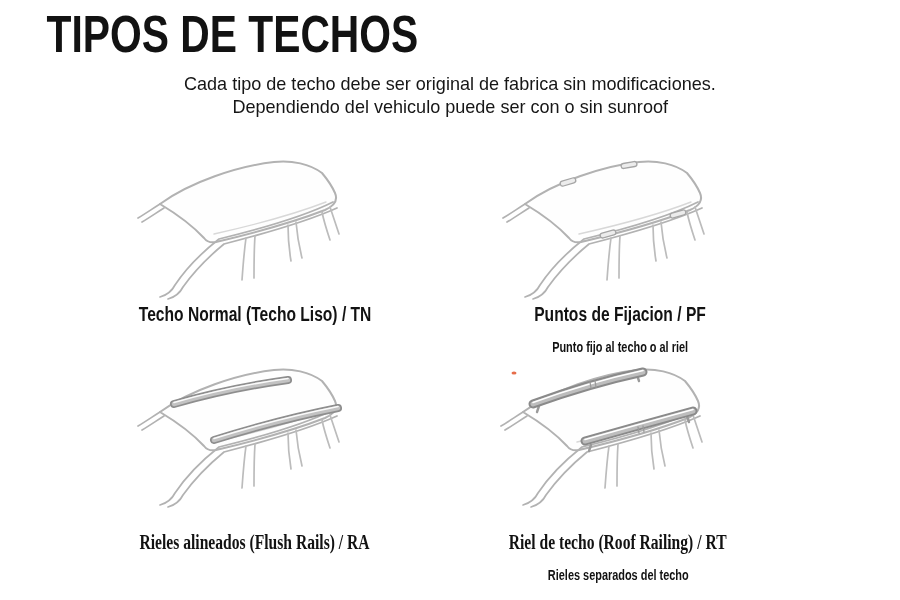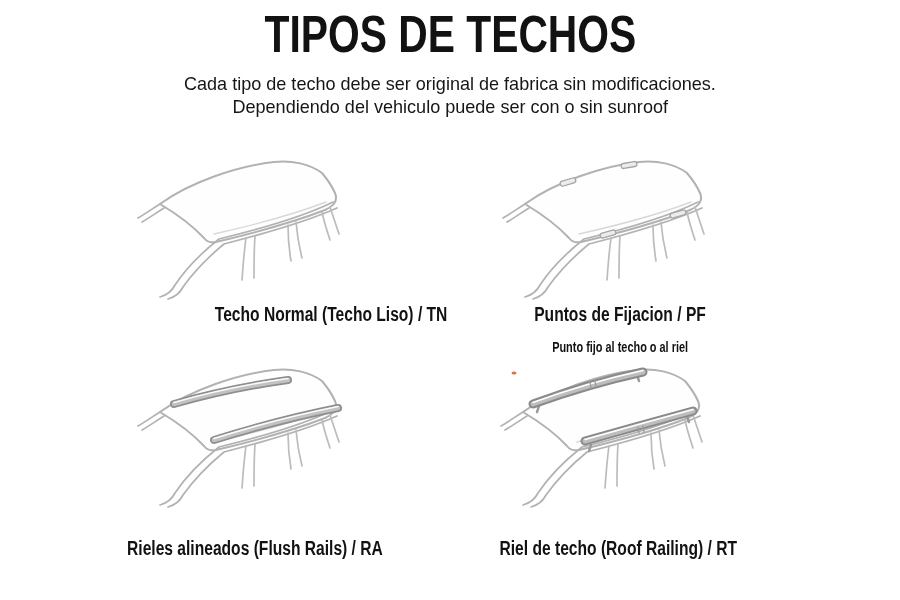--- a/index.html
+++ b/index.html
@@ -2,41 +2,41 @@
 <html><head>
 <meta charset="utf-8">
 <style>
   html,body{margin:0;padding:0;background:#fff;}
   .page{
     position:relative;width:900px;height:600px;background:#ffffff;
     font-family:"Liberation Sans",sans-serif;color:#141414;overflow:hidden;
   }
   .cond{display:inline-block;transform-origin:center;white-space:nowrap;}
   .main-title{
-    position:absolute;top:8px;left:0;width:100%;text-align:center;
+    position:absolute;top:8px;left:0;width:100%;text-align:left;
     font-size:51px;line-height:53px;font-weight:700;color:#121212;
   }
   .main-title .cond{transform:scaleX(.80);}
   .intro{
     position:absolute;top:73px;left:0;width:100%;text-align:center;
     font-size:19px;line-height:22.5px;font-weight:400;color:#161616;
   }
   .intro .cond{transform:scaleX(.95);}
   .card{position:absolute;width:450px;text-align:center;}
-  #card-tn{left:30px;top:152px;text-align:right;}
+  #card-tn{left:30px;top:152px;}
   #card-pf{left:395px;top:152px;}
   #card-ra{left:30px;top:360px;}
   #card-rt{left:393px;top:360px;}
   .art{display:block;margin:0 auto;width:250px;height:150px;}
   .caption{
     font-size:20px;line-height:20px;font-weight:700;margin-top:2px;
     white-space:nowrap;color:#121212;
   }
   .caption .cond{transform:scaleX(.78);}
-  .caption.mt{margin-top:28px;}
+  .caption.mt{margin-top:22px;font-family:Liberation Serif, serif;}
   .subcaption{
     font-size:14px;line-height:16px;font-weight:700;margin-top:15px;
     white-space:nowrap;color:#121212;
   }
   .subcaption .cond{transform:scaleX(.78);}
   .subcaption:empty{display:none;}
 </style>
 </head>
 <body>
 
@@ -147,15 +147,18 @@
           <path d="M 98,28 L 97,22"></path>
             <path d="M 103,27 L 102,21"></path>
           <path d="M 146,73 L 145,67"></path>
             <path d="M 151,72 L 150,66"></path>
         </g>
       </g>
     </svg>
     <div class="caption mt">
       <span class="cond">Riel de techo (Roof Railing) / RT</span>
     </div>
+    <div class="subcaption">
+      <span class="cond">Rieles separados del techo</span>
+    </div>
   </div>
 
 </div>
 
 </body></html>

